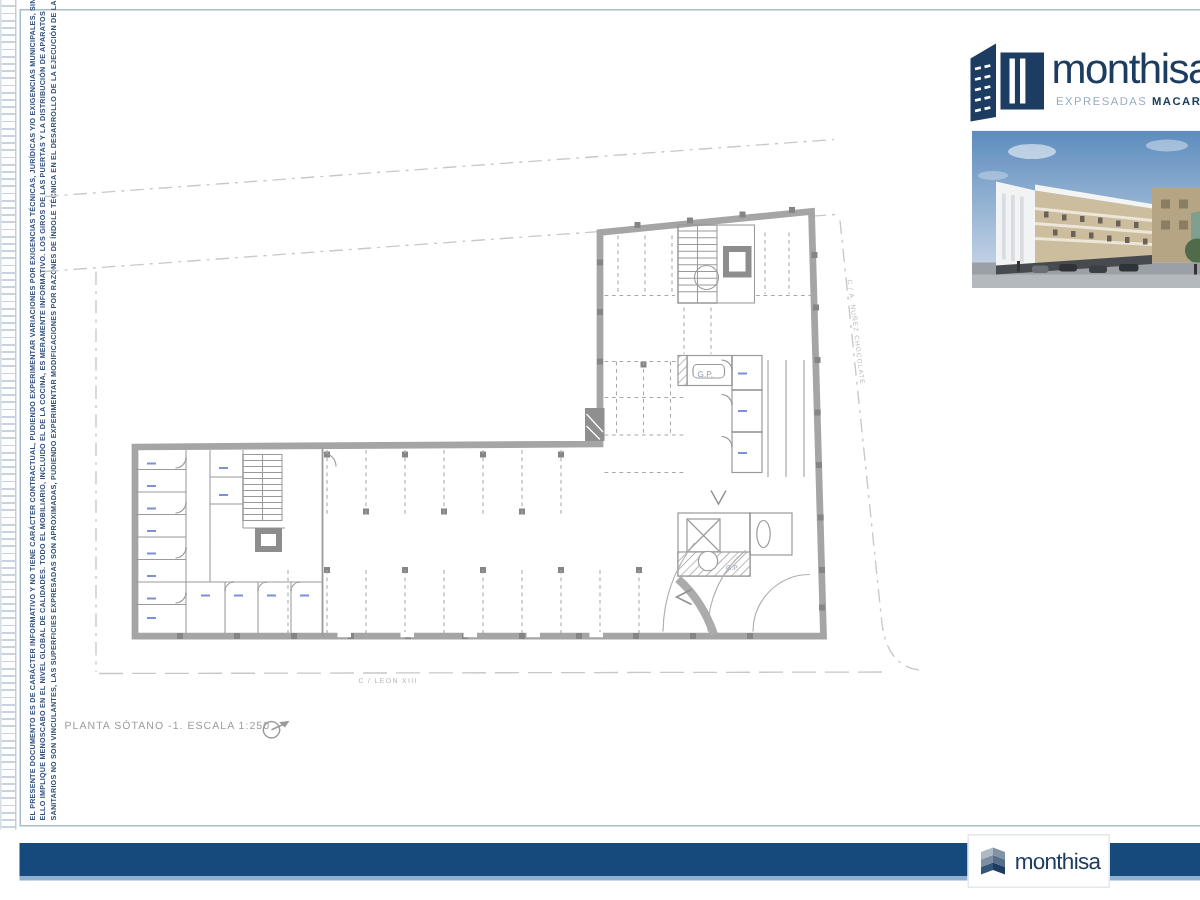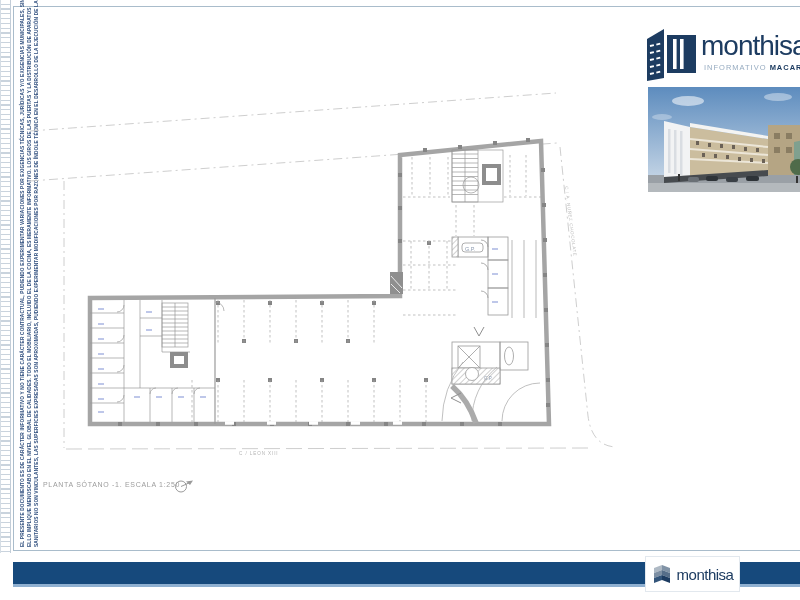--- a/index.html
+++ b/index.html
@@ -190,21 +190,21 @@
 <div class="brand">
   <svg class="icon" width="50" height="56" viewBox="0 0 50 56">
     <polygon points="1,13 18,3 18,52 1,55" fill="#1d3c61"></polygon>
     <path d="M4,20 L15,17.5 M4,27 L15,24.5 M4,34 L15,31.5 M4,41 L15,38.5 M4,48 L15,45.5" stroke="#ffffff" stroke-width="1.8" stroke-dasharray="4,2.5"></path>
     <rect x="21" y="9" width="29" height="38" fill="#1d3c61"></rect>
     <rect x="27" y="13" width="3.6" height="30" fill="#ffffff"></rect>
     <rect x="34" y="13" width="3.6" height="30" fill="#ffffff"></rect>
   </svg>
   <div class="word">monthisa</div>
   <div class="subs">
-    <span class="res">INFORMATIVO</span>
+    <span class="res">EXPRESADAS</span>
     <span> </span>
     <span class="mac">MACARENA</span>
   </div>
 </div>
 
 <div class="photo">
   <svg width="170" height="106" viewBox="0 0 170 106">
     <defs>
       <linearGradient id="sky" x1="0" y1="0" x2="0" y2="1">
         <stop offset="0" stop-color="#5d8cbe"></stop>

